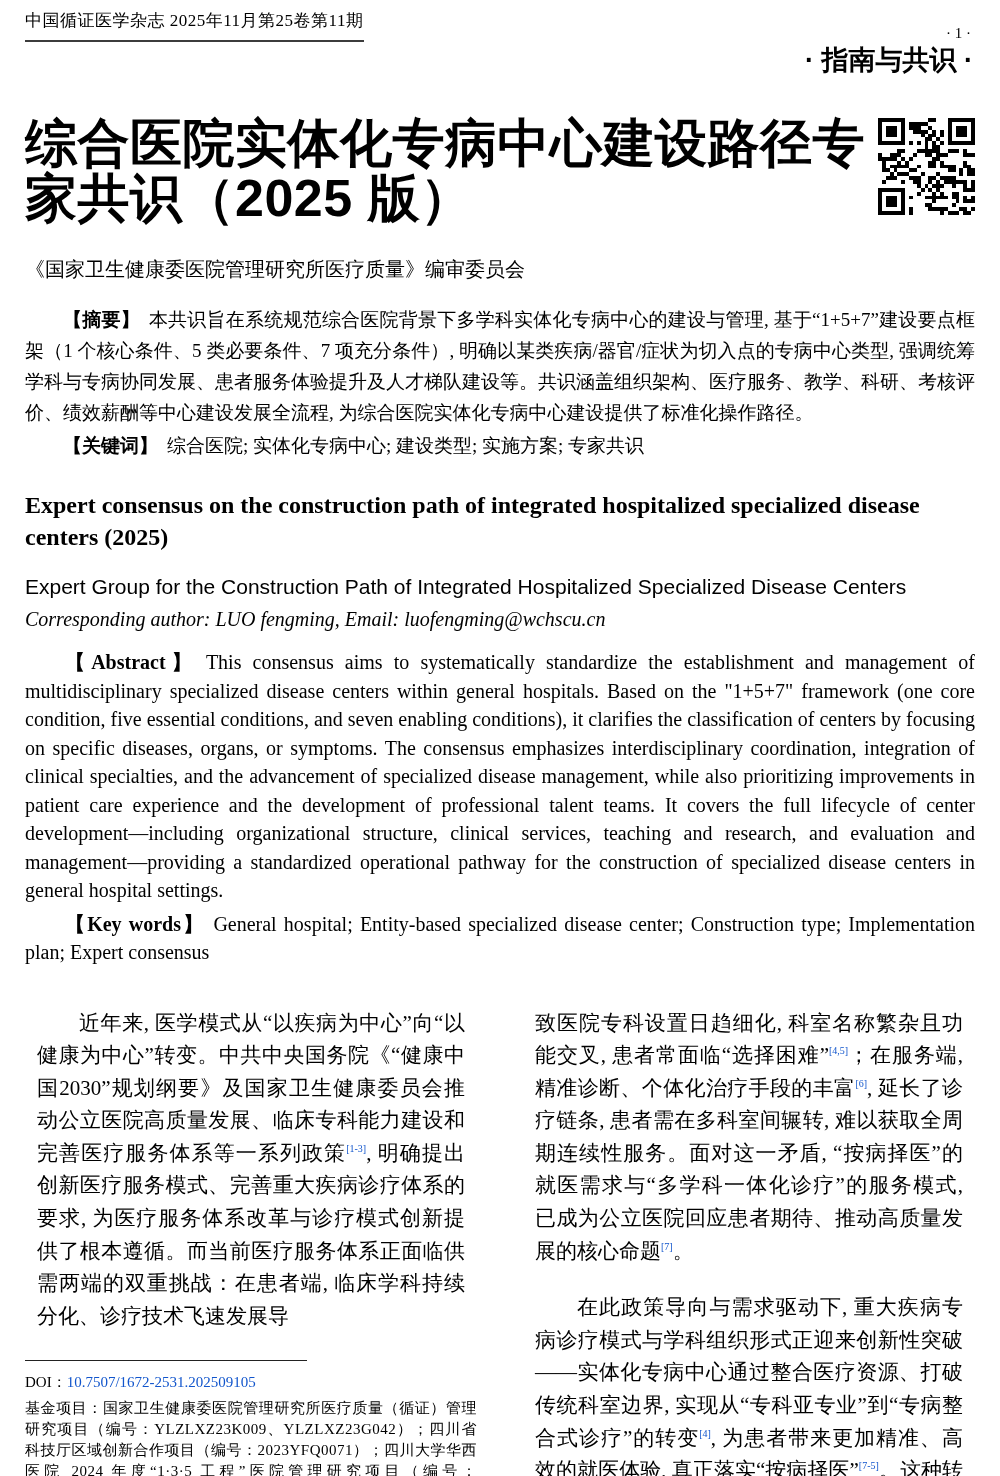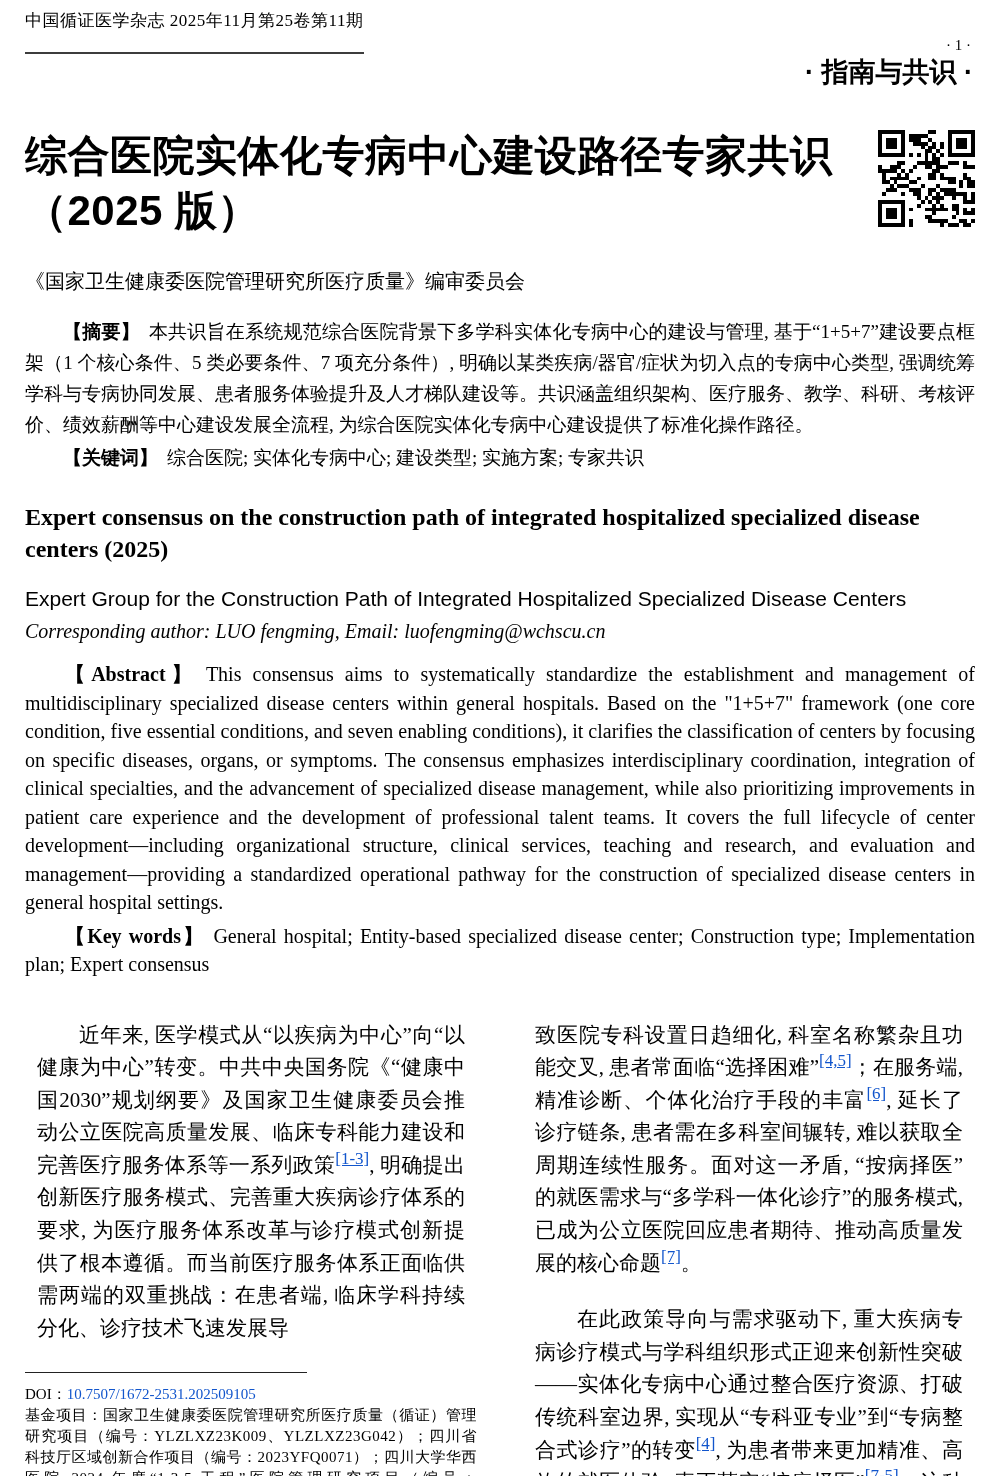--- a/index.html
+++ b/index.html
@@ -10,27 +10,27 @@
     margin: 0 auto;
     background: #ffffff;
     color: #000;
     padding: 0 25px;
     overflow: hidden;
     font-family: "Liberation Serif", serif;
     --link: #1155cc;
   }
   
   .header { display:flex; justify-content:space-between; align-items:flex-end; padding-top:9px; }
-  .journal { font-size:17px; letter-spacing:0.5px; border-bottom:2px solid #3c3c3c; padding-bottom:20px; }
+  .journal { font-size:17px; letter-spacing:0.5px; border-bottom:2px solid #3c3c3c; padding-bottom:8px; }
   .pageno { font-size:15px; padding-right:4px; }
   
   .section-label { text-align:right; font-family:"Liberation Sans",sans-serif; font-weight:700; font-size:27px; padding-right:2px; }
   
   .title-row { display:flex; justify-content:space-between; align-items:flex-start; margin-top:38px; }
-  h1.cn-title { margin:0; font-family:"Liberation Sans",sans-serif; font-weight:700; font-size:42px; line-height:55px; letter-spacing:0.5px; max-width:868px; }
+  h1.cn-title { margin:0; font-family:"Liberation Sans",sans-serif; font-weight:700; font-size:52px; line-height:55px; letter-spacing:0.5px; max-width:868px; }
   .qr { width:97px; height:97px; flex:0 0 auto; margin-top:2px; }
   
   .author-cn { margin-top:30px; font-size:20px; }
   
   p.cn-abs, p.cn-kw { margin:0; font-size:19px; line-height:31px; text-align:justify; text-indent:2em; }
   p.cn-abs { margin-top:21px; }
   p.cn-kw { margin-top:2px; }
   b.lead { font-family:"Liberation Sans",sans-serif; font-weight:700; margin-right:9px; }
   b.lead-en { font-weight:700; margin-right:8px; }
   
@@ -38,26 +38,26 @@
   .en-group { margin-top:22px; font-family:"Liberation Sans",sans-serif; font-size:21px; }
   .en-corr { margin-top:9px; font-style:italic; font-size:20px; }
   p.en-abs, p.en-kw { margin:0; font-size:20px; line-height:28.5px; text-align:justify; text-indent:2em; }
   p.en-abs { margin-top:17px; }
   p.en-kw { margin-top:5px; }
   
   .columns { display:flex; gap:46px; margin-top:28px; align-items:stretch; }
   .col { flex:1 1 0; min-width:0; display:flex; flex-direction:column; }
   p.body-p { margin:12px; font-size:21px; line-height:32.6px; text-align:justify; }
   p.indent { text-indent:2em; }
-  sup.ref { color:var(--link); font-size:17px; line-height:0; letter-spacing:0;text-decoration:underline; }
+  sup.ref { color:var(--link); font-size:10px; line-height:0; letter-spacing:0; }
   
   .footnote { margin-top:16px; }
   .fn-rule { width:282px; border-top:1.5px solid #222; margin-bottom:11px; }
   p.fn { margin:0; font-size:15px; line-height:21px; text-align:justify; letter-spacing:0.5px; }
-  p.fn-doi { letter-spacing:0; }
+  p.fn-doi { margin-bottom:5px; letter-spacing:0; }
   a.link { color:var(--link); text-decoration:none; cursor:pointer; }
 </style>
 </head>
 <body>
 
 <div class="page" style="--link: #1155cc;">
 
   <div class="header">
     <span class="journal">中国循证医学杂志 2025年11月第25卷第11期</span>
     <span class="pageno">· 1 ·</span>

